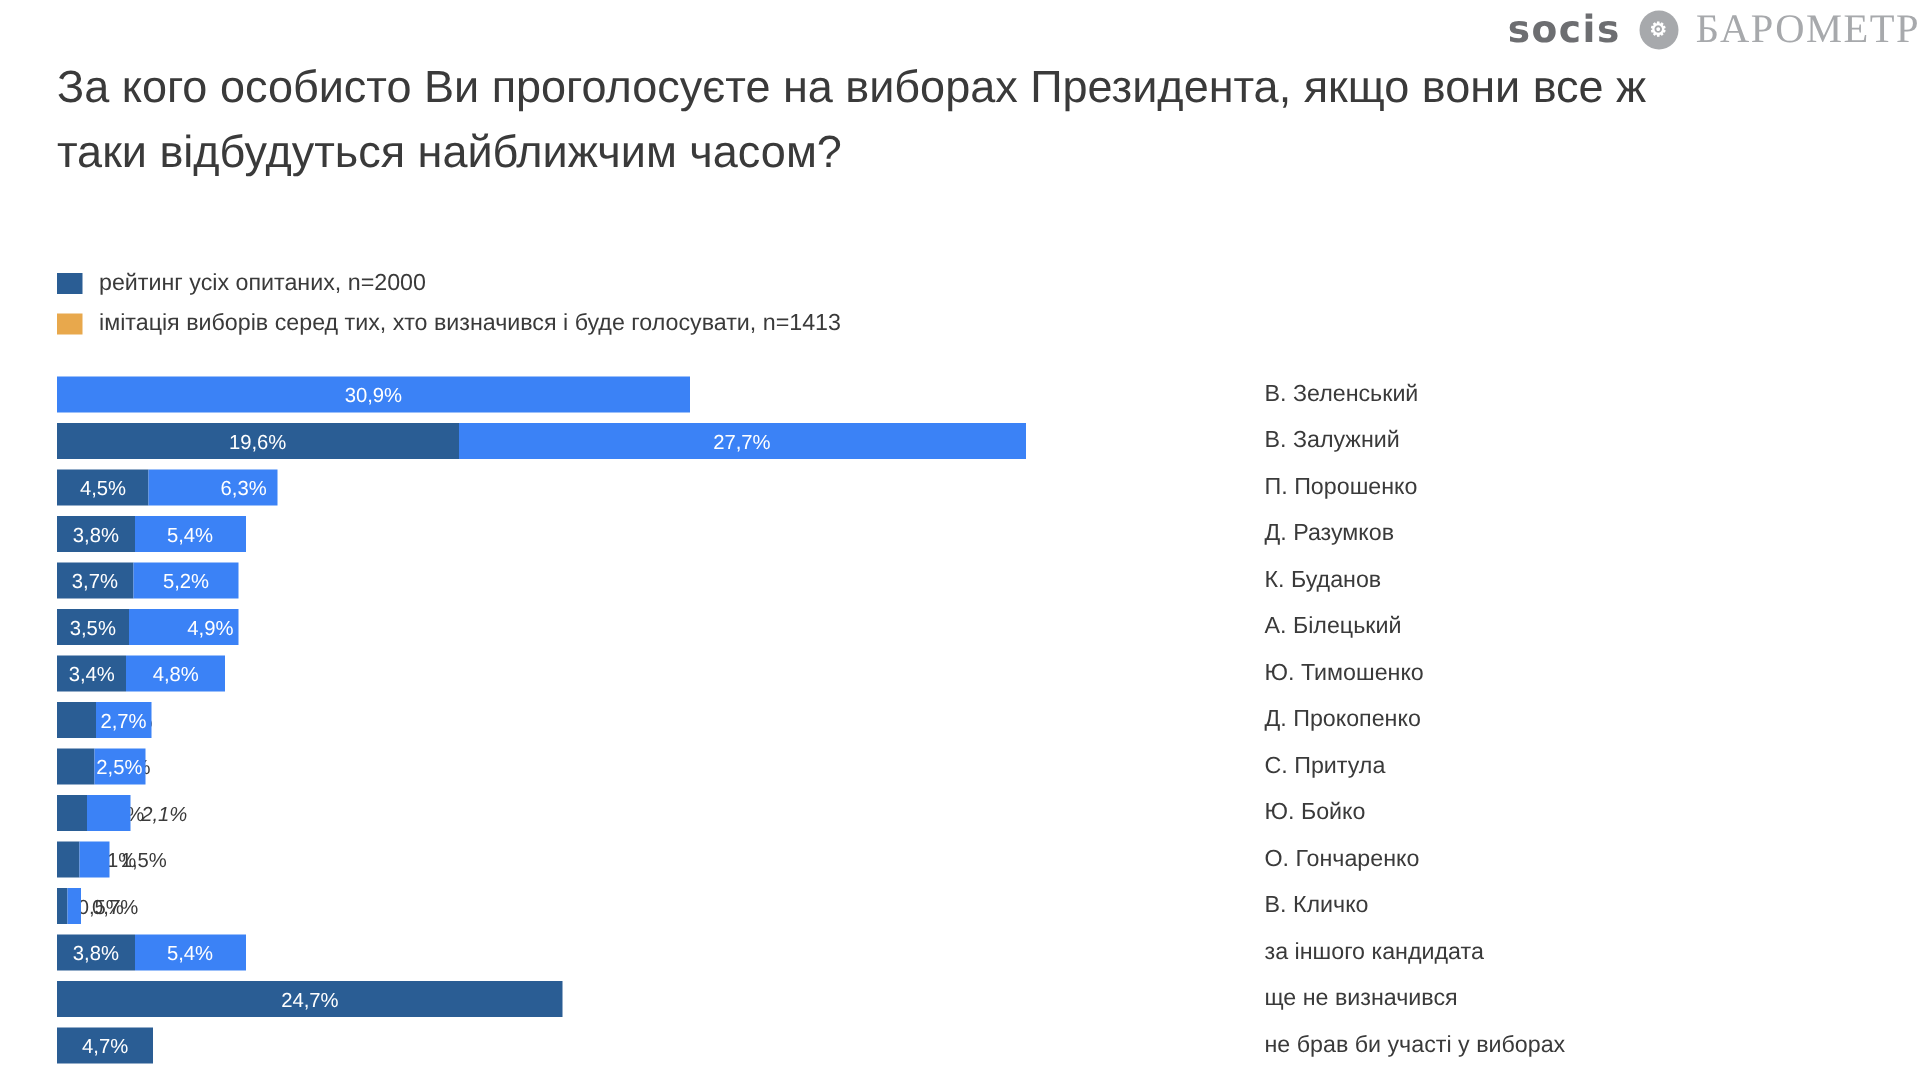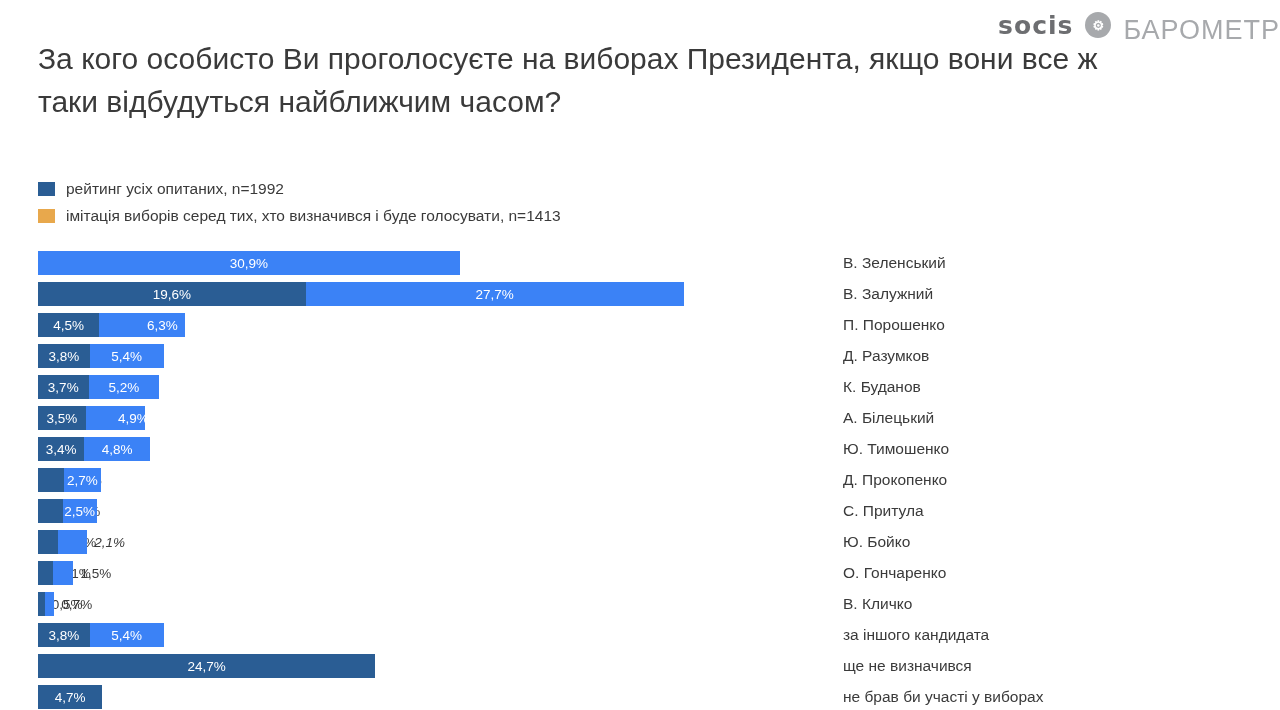--- a/index.html
+++ b/index.html
@@ -48,22 +48,21 @@
     display: flex;
     align-items: center;
     justify-content: center;
     font-size: 13px;
     font-weight: bold;
   }
   .brand-word {
     font-size: 27px;
     color: #a7a9ac;
     letter-spacing: 1px;
-    font-family: Liberation Sans, sans-serif;
-    margin-top: 11px;
+    font-family: Liberation Serif, serif;
   }
 
   
   .title {
     position: absolute;
     left: 38px;
     top: 38px;
     width: 1080px;
     font-size: 30px;
     font-weight: normal;
@@ -160,21 +159,21 @@
     <span class="brand-mark">⚙</span>
     <span class="brand-word">БАРОМЕТР</span>
   </div>
 </div>
 
 <div class="title">За кого особисто Ви проголосуєте на виборах Президента, якщо вони все ж таки відбудуться найближчим часом?</div>
 
 <div class="legend">
   <div class="legend-row">
     <span class="legend-swatch" style="background:#2a5d94"></span>
-    <span class="legend-label">рейтинг усіх опитаних, n=1992</span>
+    <span class="legend-label">рейтинг усіх опитаних, n=2000</span>
   </div>
   <div class="legend-row">
     <span class="legend-swatch" style="background:#e8a84c"></span>
     <span class="legend-label">імітація виборів серед тих, хто визначився і буде голосувати, n=1413</span>
   </div>
 </div>
 
 <div class="chart" id="chart">
     <div class="row">
       <div class="bars">
@@ -226,21 +225,21 @@
           <span class="bar-label-in">5,2%</span>
         </div>
       </div>
       <div class="cat-label">К. Буданов</div>
     </div>
     <div class="row">
       <div class="bars">
         <div class="bar bar-blue" style="width: 47.775px;">
           <span class="bar-label-in">3,5%</span>
         </div>
-        <div class="bar bar-orange" style="width: 59px; padding-left: 36px;">
+        <div class="bar bar-orange" style="width: 73px; padding-left: 36px;">
           <span class="bar-label-in">4,9%</span>
         </div>
       </div>
       <div class="cat-label">А. Білецький</div>
     </div>
     <div class="row">
       <div class="bars">
         <div class="bar bar-blue" style="width: 46.41px;">
           <span class="bar-label-in">3,4%</span>
         </div>

